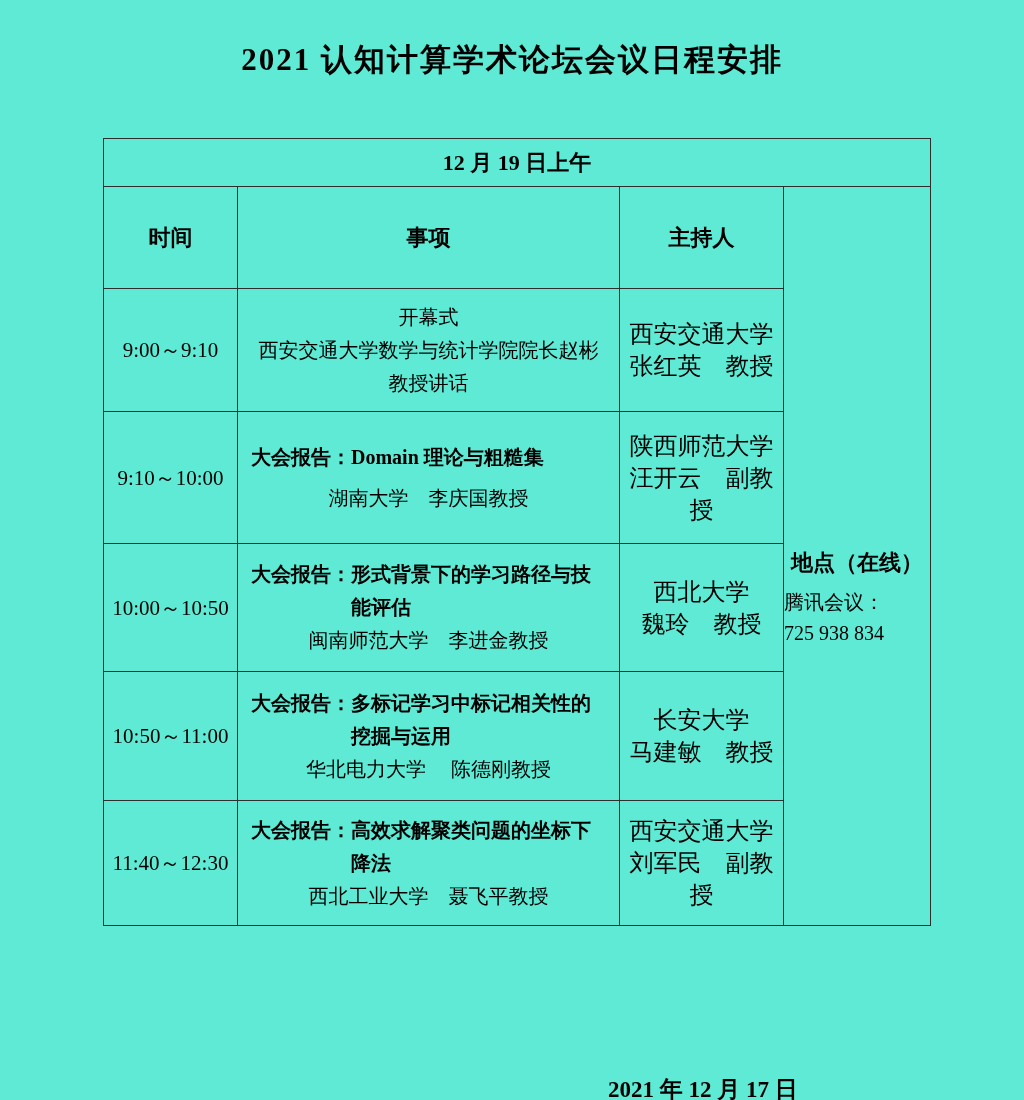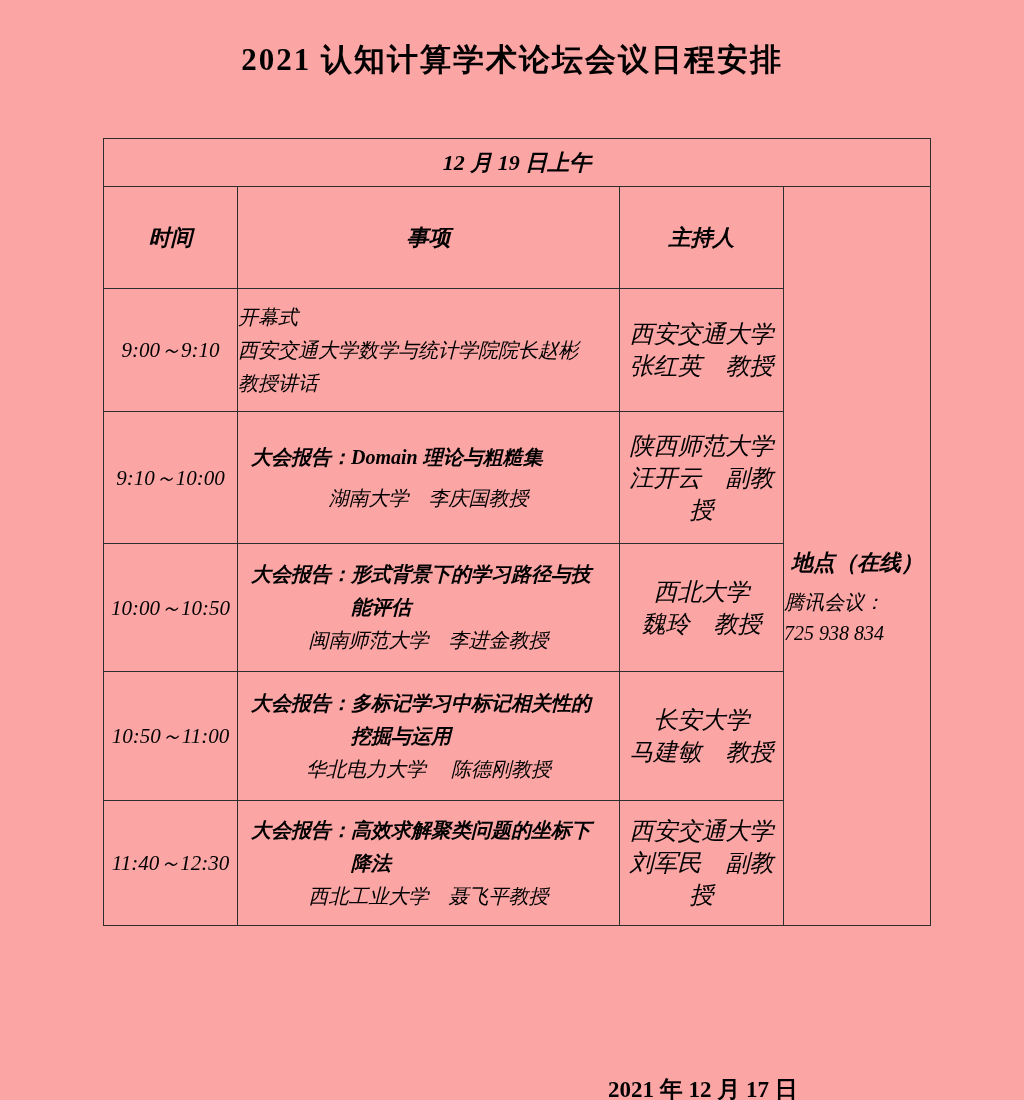--- a/index.html
+++ b/index.html
@@ -1,29 +1,29 @@
 <!DOCTYPE html>
 <html><head>
 <meta charset="utf-8">
 <style>
   html,body{margin:0;padding:0;background:#ffffff;}
   .page{
-    position:relative;width:1024px;height:1100px;background:#fca5a5;overflow:hidden;
+    position:relative;width:1024px;height:1100px;background:#5eead4;overflow:hidden;
     font-family:"Liberation Serif","DejaVu Serif",serif;color:#000;
   }
   .doc-title{
     position:absolute;top:40px;left:0;width:100%;margin:0;
     text-align:center;font-size:31px;font-weight:bold;letter-spacing:2px;line-height:40px;
   }
   table.schedule{
     position:absolute;left:103px;top:138px;width:827px;
     border-collapse:collapse;table-layout:fixed;
   }
   table.schedule td{
-    border:1.5px solid #2e2e2e;padding:0;text-align:center;vertical-align:middle;font-style:italic;
+    border:1.5px solid #2e2e2e;padding:0;text-align:center;vertical-align:middle;
   }
   col.c-time{width:134px;}
   col.c-event{width:382px;}
   col.c-host{width:164px;}
   col.c-loc{width:147px;}
 
   td.session{height:47px;font-size:22px;font-weight:bold;}
   tr.r-head td{height:101px;}
   td.head{font-size:22px;font-weight:bold;}
 
@@ -38,21 +38,21 @@
   tr.r2 td{height:131px;}
   tr.r3 td{height:127px;}
   tr.r4 td{height:128px;}
   tr.r5 td{height:124px;}
 
   td.time{font-size:21px;}
   td.event{font-size:20px;line-height:33px;}
   td.host{font-size:24px;line-height:32px;}
 
   .ev-title{font-weight:bold;text-align:left;padding-left:13px;}
-  .ev-title.plain{font-weight:normal;text-align:left;padding-left:0;}
+  .ev-title.plain{font-weight:normal;text-align:center;padding-left:0;}
   .ev-title .l2{padding-left:100px;}
   .ev-speaker{font-weight:normal;text-align:center;}
   .ev-speaker.gap{margin-top:8px;text-align:center;}
 
   .footer-org{
     position:absolute;top:993px;left:560px;
     font-size:24px;font-weight:bold;letter-spacing:0.5px;
   }
   .footer-date{
     position:absolute;top:1048px;left:608px;

